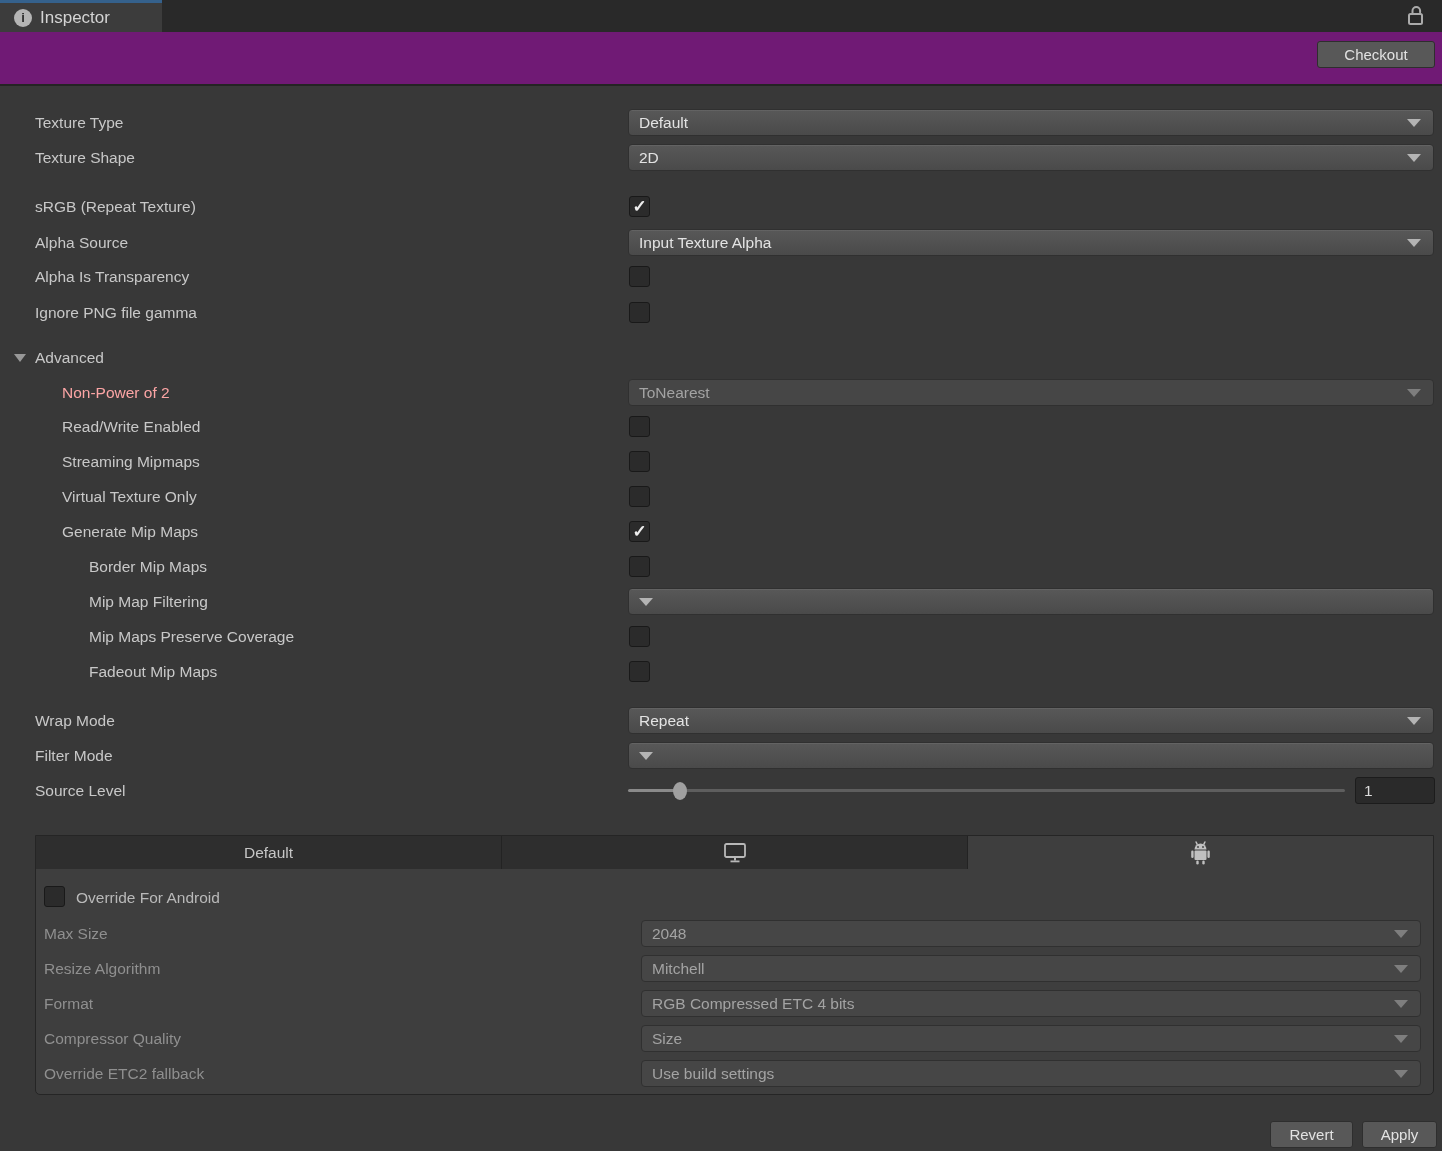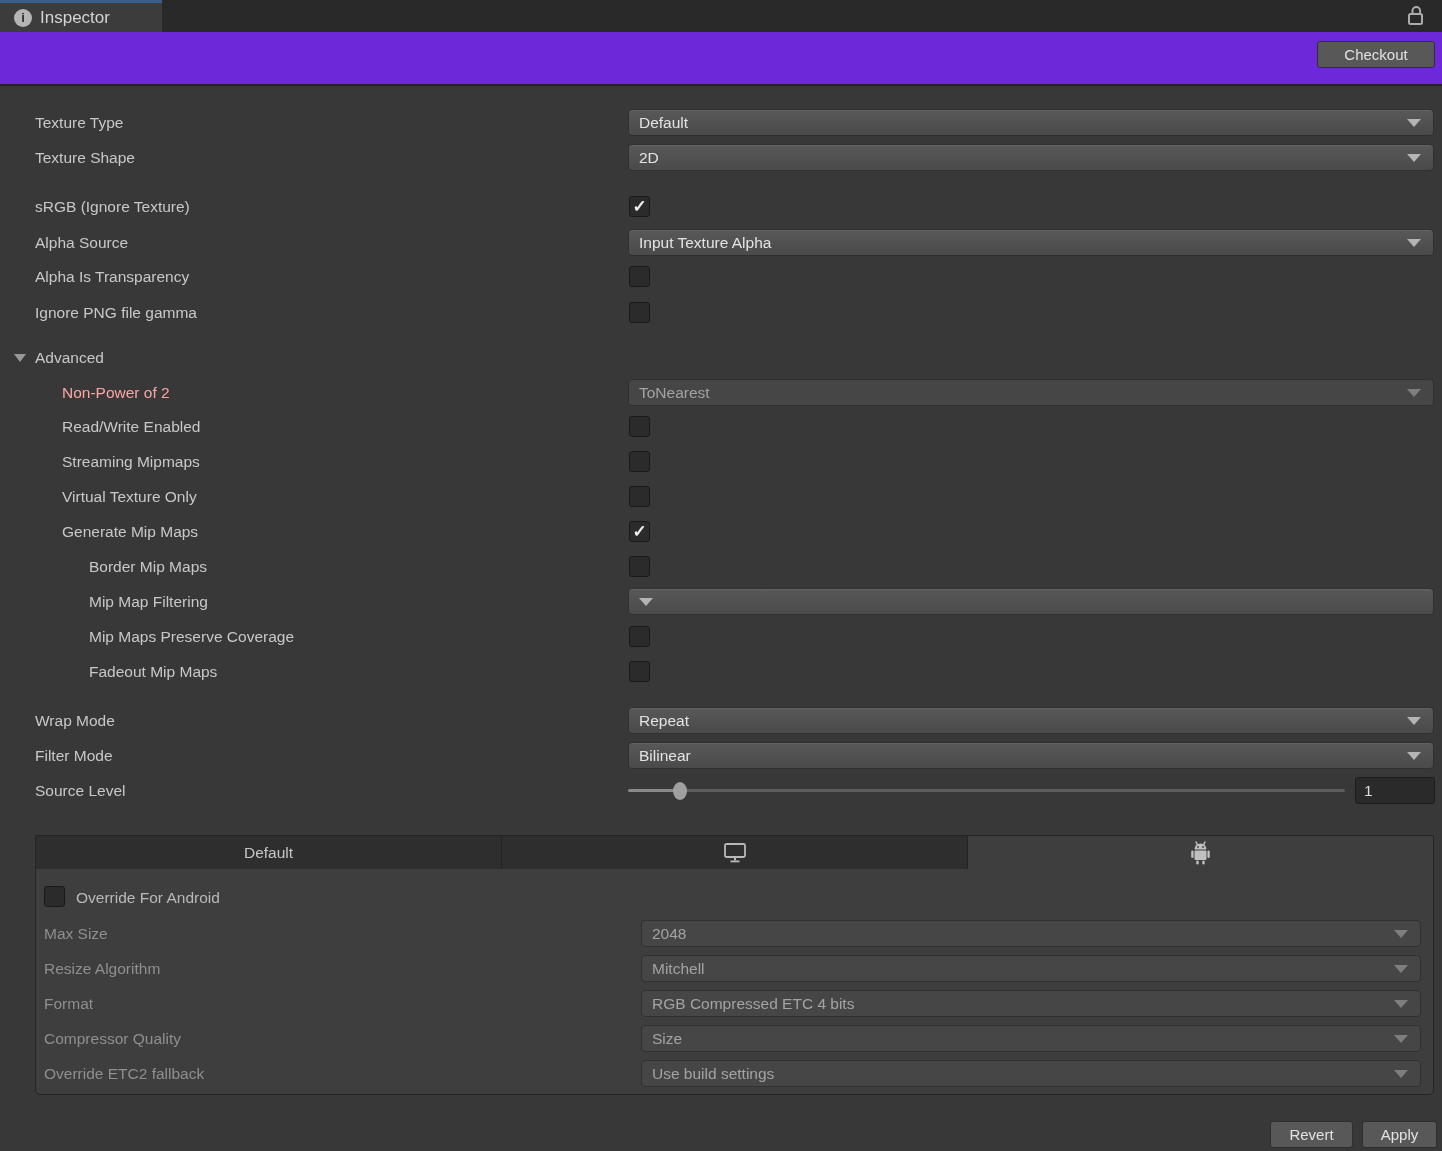--- a/index.html
+++ b/index.html
@@ -25,21 +25,21 @@
     background:#b5b5b5; color:#2e2e2e;
     font-weight:bold; font-size:13px; line-height:18px;
     text-align:center; display:inline-block;
   }
   .tab-label { font-size:17px; color:#d4d4d4; }
   .lock-wrap { position:absolute; top:4px; right:14px; width:24px; height:24px; }
 
   
   .toolbar {
     position:absolute; top:32px; left:0; width:1442px; height:54px;
-    background:#6d28d9; border-bottom:2px solid #242424;
+    background:#701a75; border-bottom:2px solid #242424;
   }
   .btn {
     background:#585858; border:1px solid #2e2e2e; border-radius:3px;
     color:#e2e2e2; font-size:15px; font-family:"Liberation Sans", sans-serif;
     height:27px; cursor:default;
   }
   .checkout-btn { position:absolute; top:9px; right:7px; width:118px; }
 
   
   .main { position:absolute; top:86px; left:0; width:1442px; height:1067px; }
@@ -162,21 +162,21 @@
 
   <div class="row" style="top:58px">
     <span class="lbl">Texture Shape</span>
     <div class="dd">
       <span class="dd-val">2D</span>
       <span class="dd-arrow"></span>
     </div>
   </div>
 
   <div class="row" style="top:107px">
-    <span class="lbl">sRGB (Ignore Texture)</span>
+    <span class="lbl">sRGB (Repeat Texture)</span>
     <div class="cb">
       <span class="check">✓</span>
     </div>
   </div>
 
   <div class="row" style="top:143px">
     <span class="lbl">Alpha Source</span>
     <div class="dd">
       <span class="dd-val">Input Texture Alpha</span>
       <span class="dd-arrow"></span>
@@ -254,21 +254,20 @@
     <span class="lbl">Wrap Mode</span>
     <div class="dd">
       <span class="dd-val">Repeat</span>
       <span class="dd-arrow"></span>
     </div>
   </div>
 
   <div class="row" style="top:656px">
     <span class="lbl">Filter Mode</span>
     <div class="dd">
-      <span class="dd-val">Bilinear</span>
       <span class="dd-arrow"></span>
     </div>
   </div>
 
   <div class="row" style="top:691px">
     <span class="lbl">Source Level</span>
     <div class="slider">
       <div class="track track-l"></div>
       <div class="track track-r"></div>
       <div class="knob"></div>

